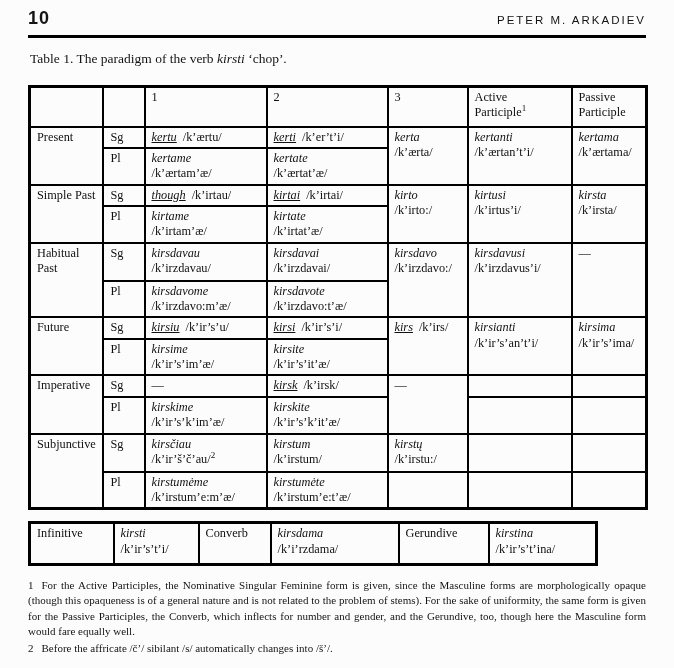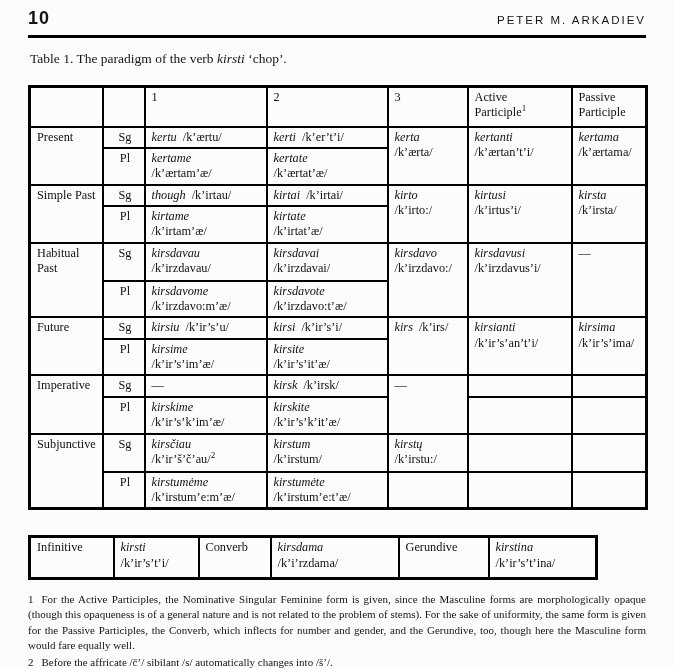--- a/index.html
+++ b/index.html
@@ -15,28 +15,28 @@
   .pageno{font-size:18px;font-weight:700;letter-spacing:1px;}
   .author{font-size:11.5px;letter-spacing:2px;font-weight:400;margin-left:8px;}
   .rule{height:3px;background:#000;margin-top:6px;}
   
   .caption{margin:13px 0 18px 2px;font-size:13.5px;}
   .caption i{font-style:italic;}
   
   table{border-collapse:collapse;table-layout:fixed;
     font-size:12.3px;line-height:1.25;color:#101010;}
   .t1{width:617px;border:3px solid #000;}
-  .t2{width:567px;border:3px solid #000;margin-top:25px;}
+  .t2{width:567px;border:3px solid #000;margin-top:11px;}
   td,th{border:2px solid #000;vertical-align:top;text-align:left;
     padding:2px 4px 2px 6px;font-weight:normal;overflow:hidden;}
   .vf{font-style:italic;}
   .ipa{font-style:normal;white-space:nowrap;}
-  td.inline .vf{margin-right:6px;}
+  td.inline .vf{margin-right:6px;text-decoration:underline;}
   td.stack .vf,td.stack .ipa{display:block;}
-  td.num{padding-left:7px;text-align:center;}
+  td.num{padding-left:7px;}
   sup{font-size:9px;line-height:0;}
   
   tr.rh-head{height:40px;}
   tr.rh-one{height:20px;}
   tr.rh-two{height:35px;}
   tr.rh-big{height:38px;margin-left:28px;}
   .t2 tr{height:42px;}
   
   .fn{margin:12px 0 0 0;font-size:11px;line-height:1.38;text-align:justify;}
   .fn .fnm{padding-right:8px;}

